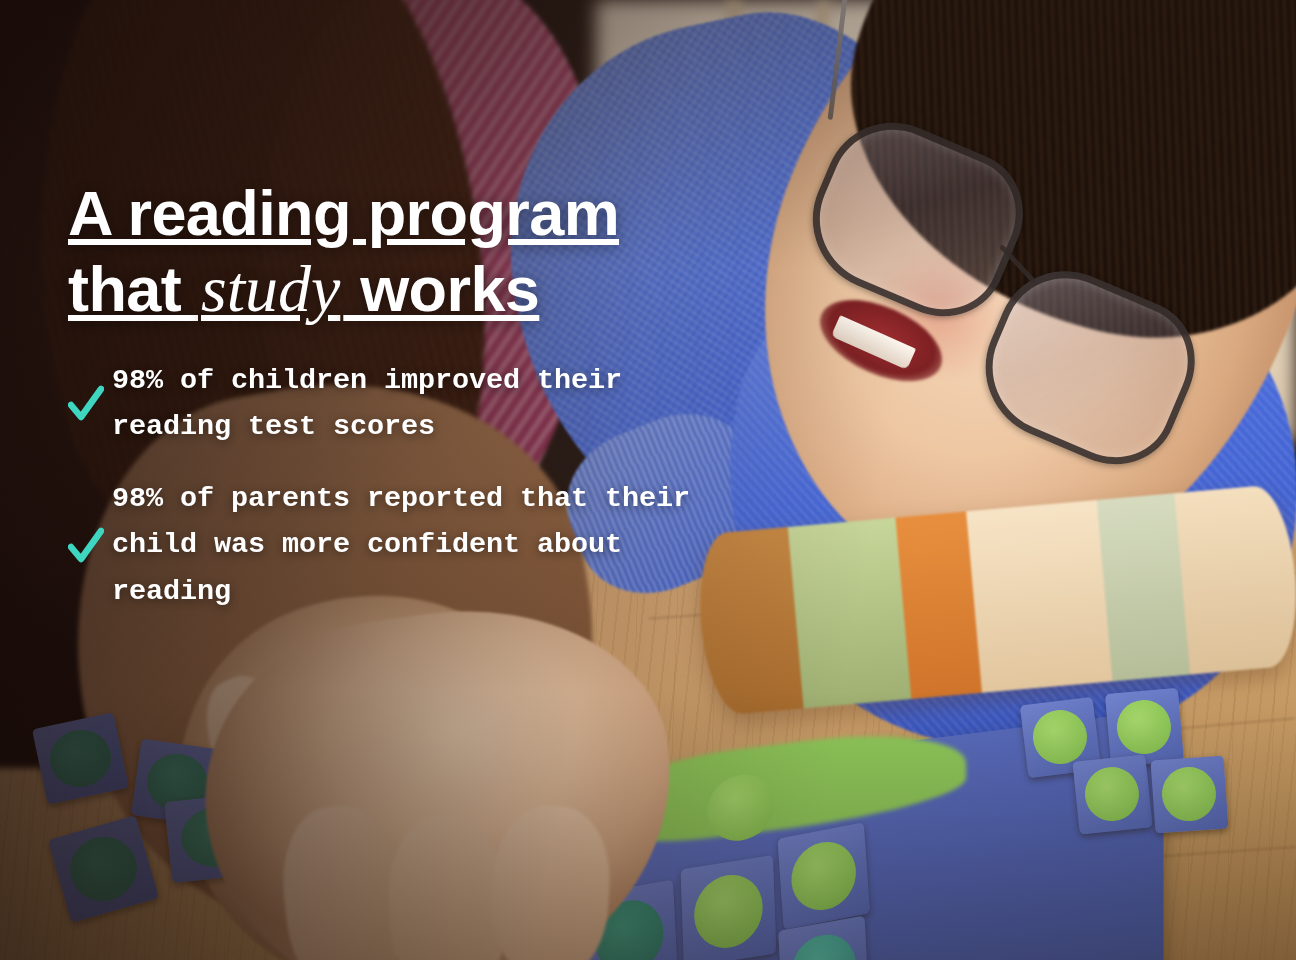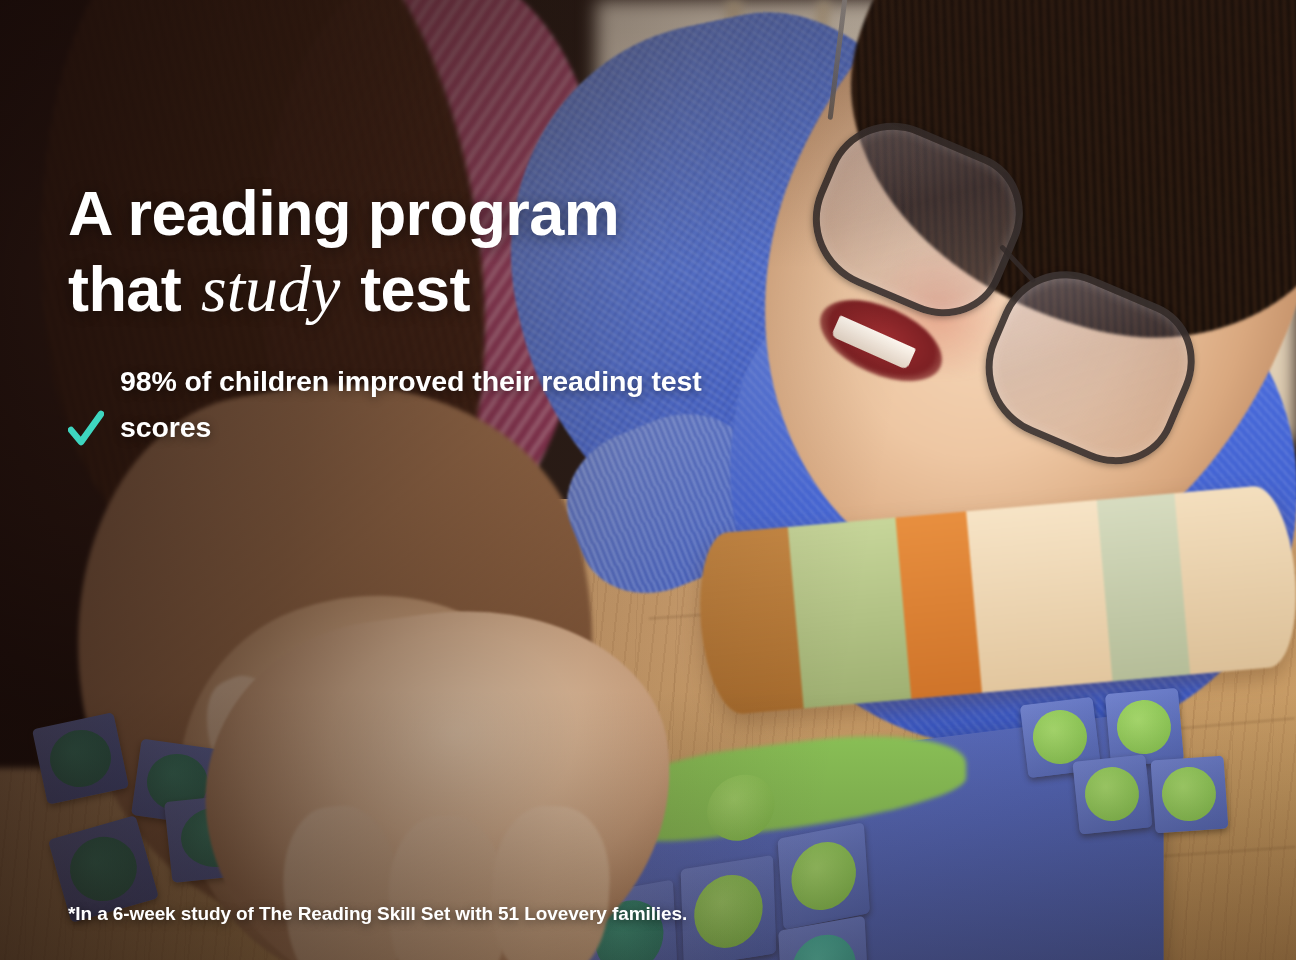--- a/index.html
+++ b/index.html
@@ -266,41 +266,43 @@
   .content { position:absolute; inset:0; }
 
   .headline {
     position:absolute; left:68px; top:176px;
     color:#fff;
     font-size:63px;
     font-weight:700;
     line-height:1.18;
     letter-spacing:-.6px;
     text-shadow:0 2px 14px rgba(0,0,0,.42);
+    text-decoration:underline;
   }
   .headline .em {
     font-family:"Liberation Serif", serif;
     font-style:italic;
     font-weight:400;
     font-size:66px;
     letter-spacing:0;
     padding:0 3px;
   }
 
   .benefits {
     position:absolute; left:68px; top:358px;
     width:640px;
     list-style:none;
   }
   .benefit {
     position:relative;
     display:flex;
-    align-items:flex-end;
-    gap:16px;
+    align-items:center;
+    gap:8px;
     margin-bottom:26px;
+    font-family:Liberation Mono, monospace;
   }
   .check-icon {
     flex:0 0 auto;
     width:36px; height:40px;
     margin-top:2px;
   }
   .benefit-text {
     color:#fff;
     font-size:28.5px;
     font-weight:700;
@@ -424,34 +426,41 @@
     <div class="finger" style="left:30%;top:85%;width:9%;height:19%;transform:rotate(-2deg);"></div>
     <div class="finger" style="left:38%;top:84%;width:9%;height:18%;transform:rotate(3deg);"></div>
 
     <div class="grade"></div>
   </div>
 
   <div class="content">
 
     <h1 class="headline">
       <span>A reading program</span><br>
-      <span>that </span><span class="em">study</span><span> test</span>
+      <span>that </span><span class="em">study</span><span> works</span>
     </h1>
 
     <ul class="benefits">
 
       <li class="benefit">
         <span class="check-icon">
           <svg viewBox="0 0 36 40" width="36" height="40" aria-hidden="true">
             <path d="M3 20 L13 32 L33 4" fill="none" stroke="#3ed6c0" stroke-width="6.5" stroke-linecap="round" stroke-linejoin="round"></path>
           </svg>
         </span>
         <span class="benefit-text">98% of children improved their reading test scores</span>
       </li>
 
+      <li class="benefit">
+        <span class="check-icon">
+          <svg viewBox="0 0 36 40" width="36" height="40" aria-hidden="true">
+            <path d="M3 20 L13 32 L33 4" fill="none" stroke="#3ed6c0" stroke-width="6.5" stroke-linecap="round" stroke-linejoin="round"></path>
+          </svg>
+        </span>
+        <span class="benefit-text">98% of parents reported that their child was more confident about reading</span>
+      </li>
 
 
     </ul>
 
-    <p class="footnote">*In a 6-week study of The Reading Skill Set with 51 Lovevery families.</p>
 
   </div>
 </div>
 
 </body></html>

